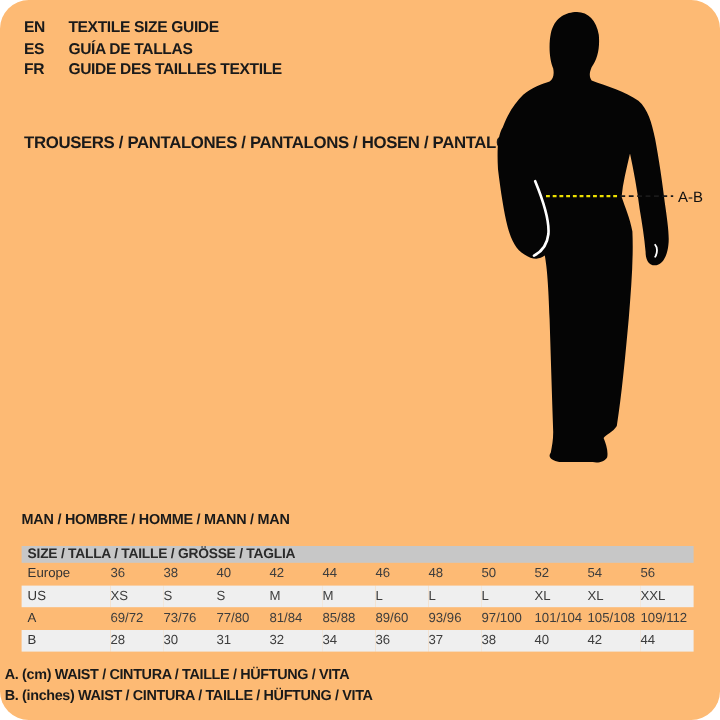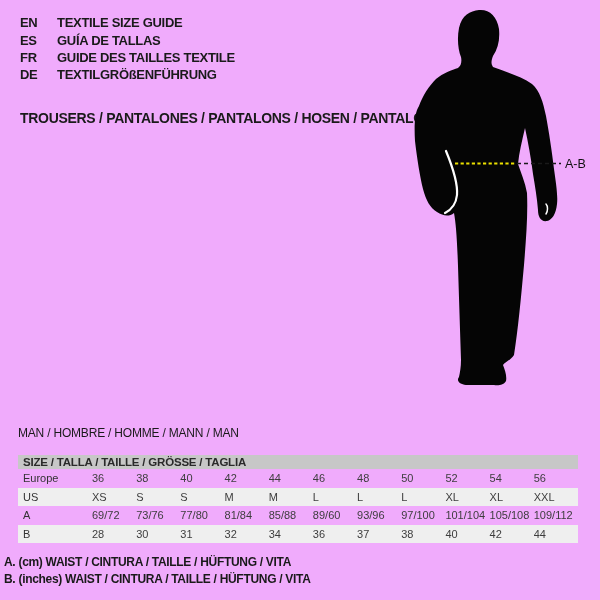--- a/index.html
+++ b/index.html
@@ -33,21 +33,21 @@
     white-space: nowrap;
   }
 
   
   .figure-svg { position: absolute; left: 390px; top: 0; width: 210px; height: 420px; }
   .ab-label { font-family: "Liberation Sans", sans-serif; font-size: 12.5px; fill: #111; }
 
   
   .section-title {
     position: absolute; left: 18px; top: 426px;
-    font-weight: normal; font-size: 12px; letter-spacing: -0.2px;
+    font-weight: bold; font-size: 12px; letter-spacing: -0.2px;
     white-space: nowrap;
   }
 
   
   .size-table {
     position: absolute; left: 18px; top: 455px;
     width: 560px;
     border-collapse: collapse;
     table-layout: fixed;
     font-size: 11px;
@@ -79,38 +79,34 @@
   .footnotes { position: absolute; left: 4px; top: 554px; }
   .footnote {
     font-weight: bold; font-size: 12px;
     height: 16.5px; line-height: 16.5px;
     letter-spacing: -0.3px; white-space: nowrap;
   }
 </style>
 </head>
 <body>
 
-<div class="page" style="background: #f0abfc;">
+<div class="page" style="background: #fdba74; border-radius: 24px;">
 
   <div class="lang-block">
     <div class="lang-row">
       <span class="lang-code">EN</span>
       <span class="lang-label">TEXTILE SIZE GUIDE</span>
     </div>
     <div class="lang-row">
       <span class="lang-code">ES</span>
       <span class="lang-label">GUÍA DE TALLAS</span>
     </div>
     <div class="lang-row">
       <span class="lang-code">FR</span>
       <span class="lang-label">GUIDE DES TAILLES TEXTILE</span>
-    </div>
-    <div class="lang-row">
-      <span class="lang-code">DE</span>
-      <span class="lang-label">TEXTILGRÖßENFÜHRUNG</span>
     </div>
   </div>
 
   <div class="category-line">TROUSERS / PANTALONES / PANTALONS / HOSEN / PANTALONI</div>
 
   <svg class="figure-svg" viewBox="390 0 210 420" xmlns="http://www.w3.org/2000/svg">
     <path d="M479 10
              C489 9 497 16 499 29
              C500 40 498 49 493 56
              C491 61 491 64 493 67

